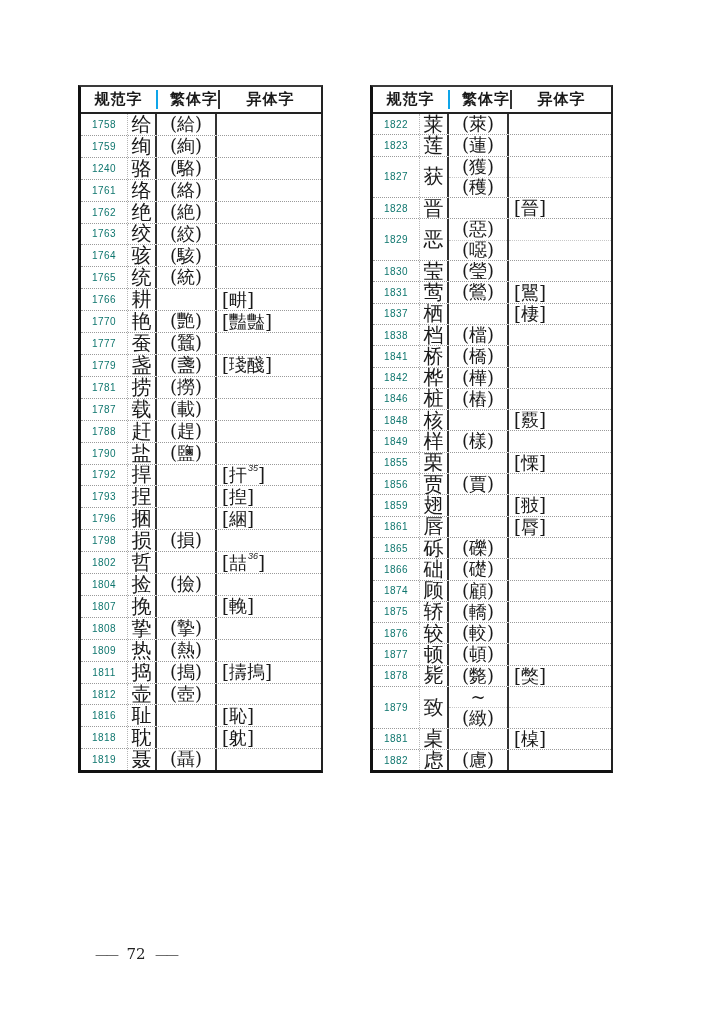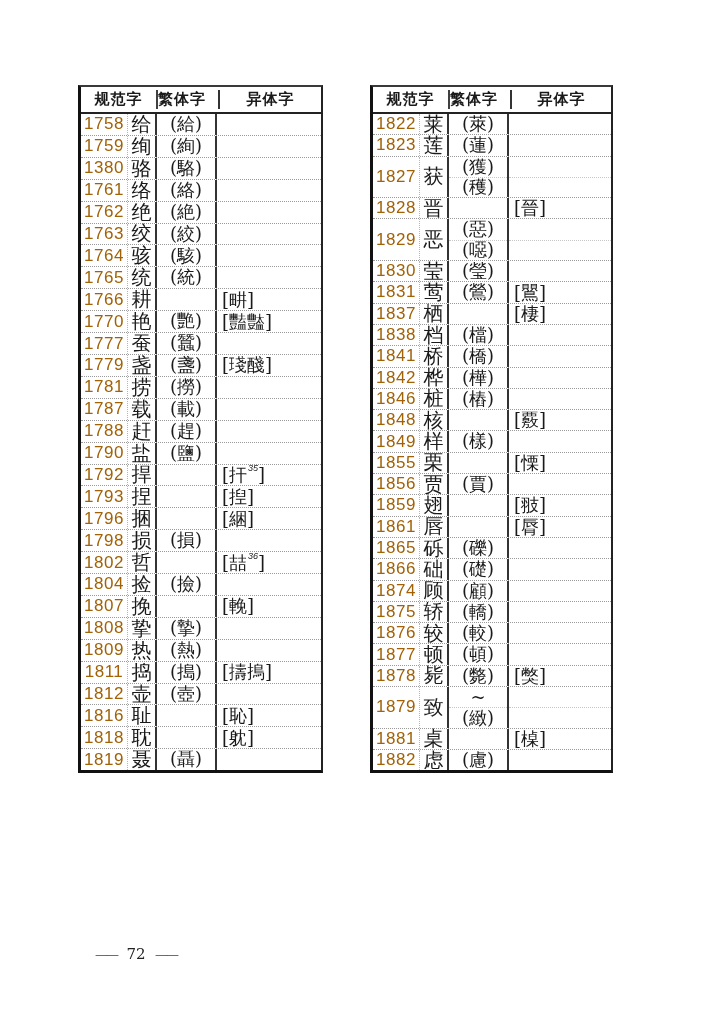--- a/index.html
+++ b/index.html
@@ -34,21 +34,21 @@
   .hdr {
     display: flex;
     flex: 0 0 25px;
     align-items: center;
     border-bottom: 2px solid #222;
     font-size: 15px;
     font-weight: bold;
     letter-spacing: 1px;
   }
   .h-std  { width: 75px; text-align: center; }
-  .h-trad { width: 60px; text-align: left; border-left: 2px solid #404040; }
+  .h-trad { width: 60px; text-align: right; border-left: 2px solid #0ea5e9; }
   .h-var  { flex: 1; text-align: center; border-left: 2px solid #333; }
 
   .tbody {
     display: flex;
     flex-direction: column;
     flex: 1;
   }
   .row {
     display: flex;
     flex: 1 1 0;
@@ -61,23 +61,23 @@
   .cell {
     display: flex;
     align-items: center;
     justify-content: center;
     box-sizing: border-box;
     min-width: 0;
   }
   .c-num {
     width: 46px;
     font-family: "Liberation Sans", sans-serif;
-    font-size: 17px;
+    font-size: 10px;
     letter-spacing: 0.5px;
-    color: #a16207;
+    color: #0f766e;
   }
   .c-std {
     width: 28px;
     border-left: 1px dotted #b5b5b5;
     font-size: 20px;
   }
   .c-trad {
     width: 60px;
     border-left: 2px solid #333;
     font-size: 18px;
@@ -152,21 +152,21 @@
     <div class="cell c-trad">
           <div class="trad-line">(絢)</div>
         </div>
     <div class="cell c-var">
           <span></span>
           <span class="vsup"></span>
           <span></span>
         </div>
   </div>
       <div class="row">
-    <div class="cell c-num">1380</div>
+    <div class="cell c-num">1240</div>
     <div class="cell c-std">骆</div>
     <div class="cell c-trad">
           <div class="trad-line">(駱)</div>
         </div>
     <div class="cell c-var">
           <span></span>
           <span class="vsup"></span>
           <span></span>
         </div>
   </div>

